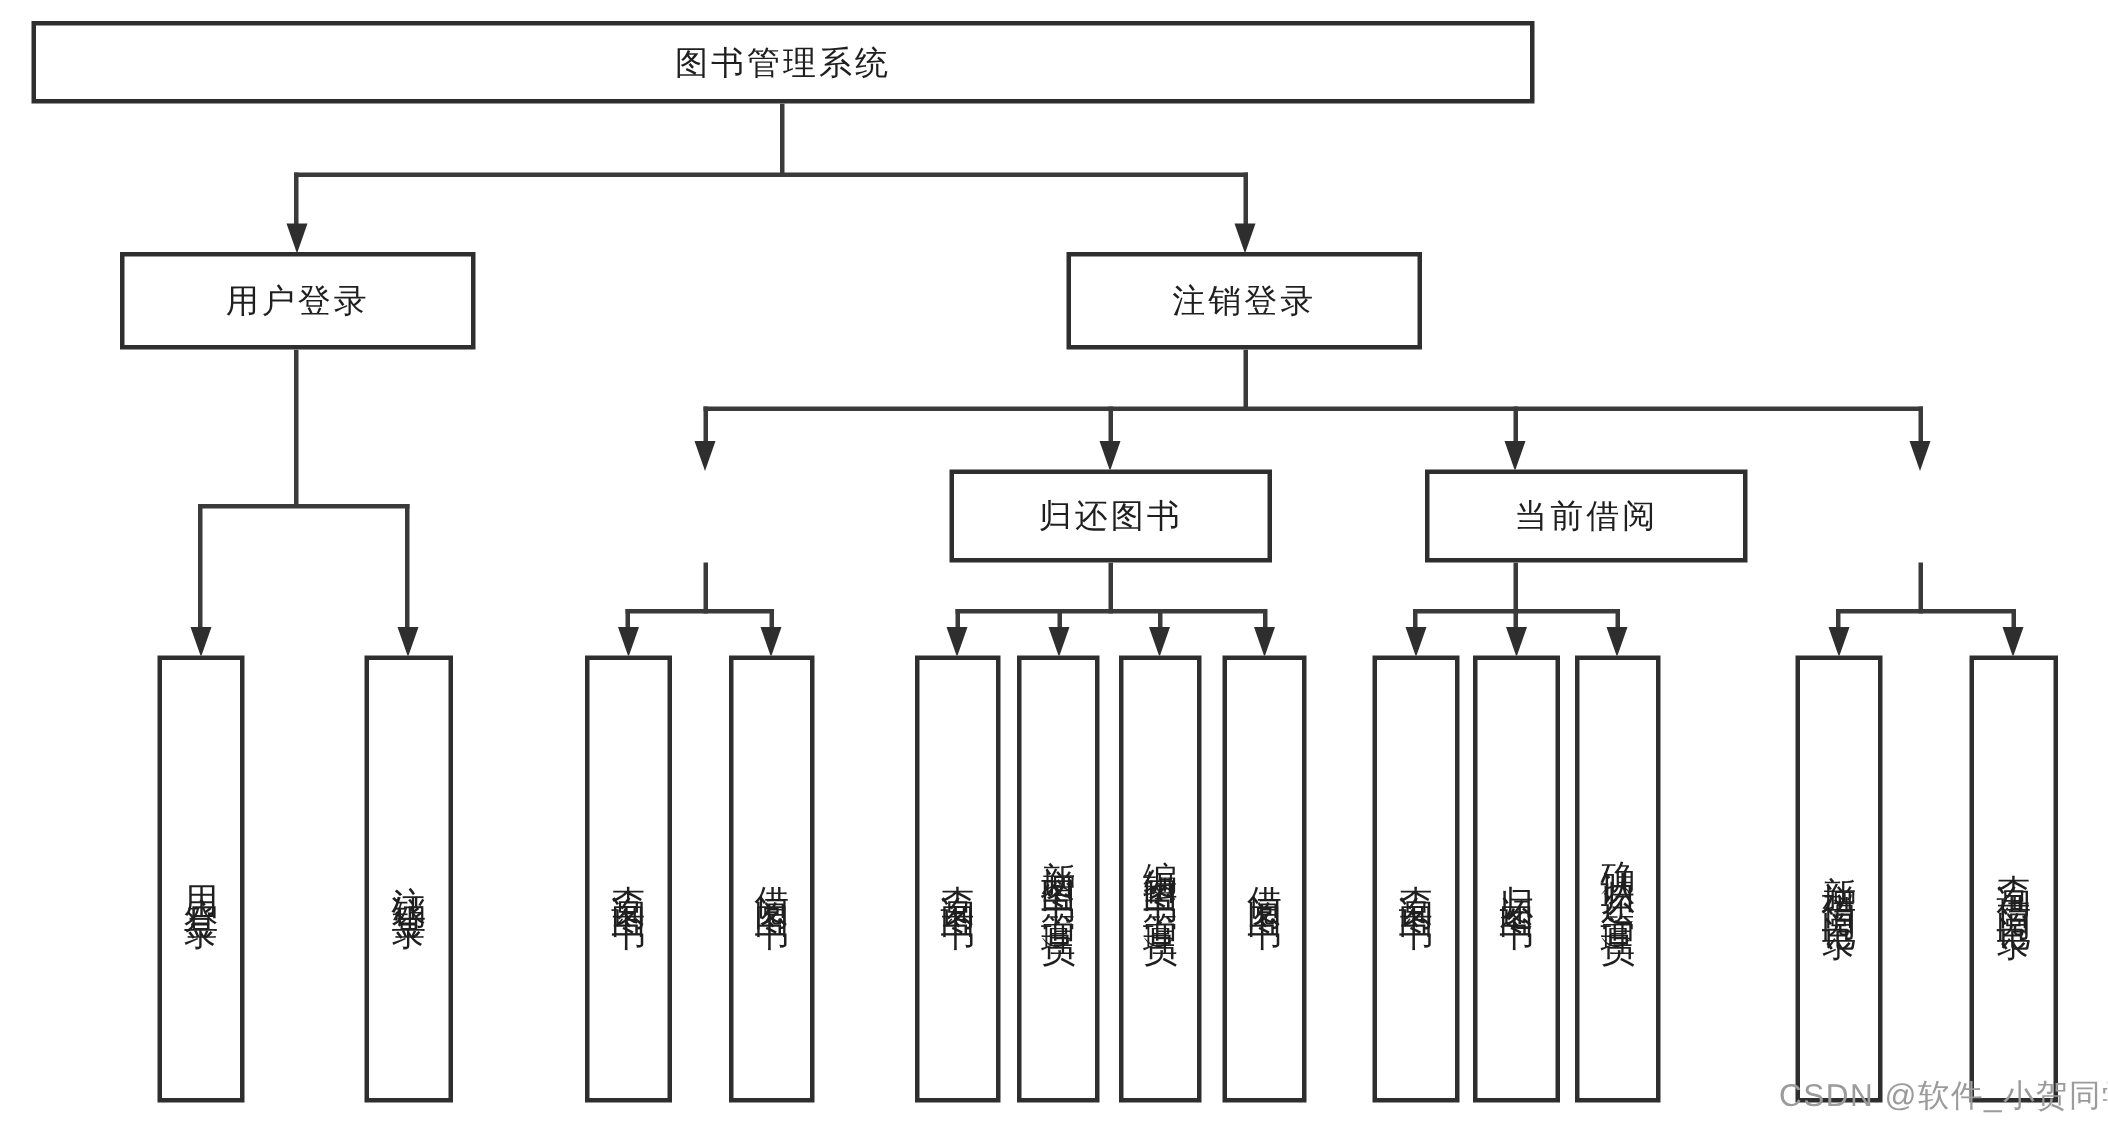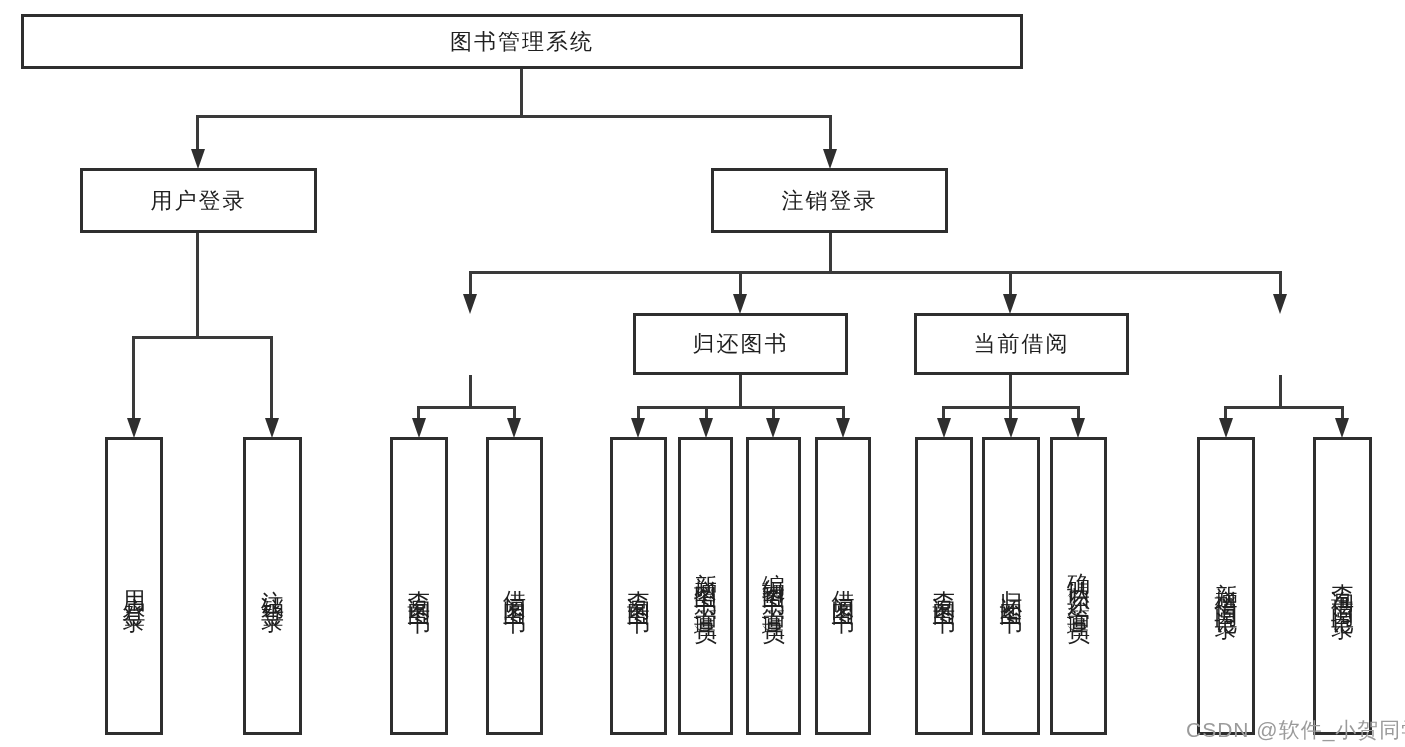--- a/index.html
+++ b/index.html
@@ -103,21 +103,21 @@
   <div class="hbox" style="left:80px;top:168px;width:237px;height:65px">
     <span>用户登录</span>
   </div>
   <div class="hbox" style="left:711px;top:168px;width:237px;height:65px">
     <span>注销登录</span>
   </div>
 
   <div class="hbox" style="left:633px;top:313px;width:215px;height:62px">
     <span>归还图书</span>
   </div>
-  <div class="hbox" style="left:914px;top:313px;width:215px;height:62px">
+  <div class="hbox" style="left:950px;top:313px;width:215px;height:62px">
     <span>当前借阅</span>
   </div>
 
   <div class="vbox" style="left:105px;width:58px">
     <span class="vtext">用户登录</span>
   </div>
   <div class="vbox" style="left:243px;width:59px">
     <span class="vtext">注销登录</span>
   </div>
 

